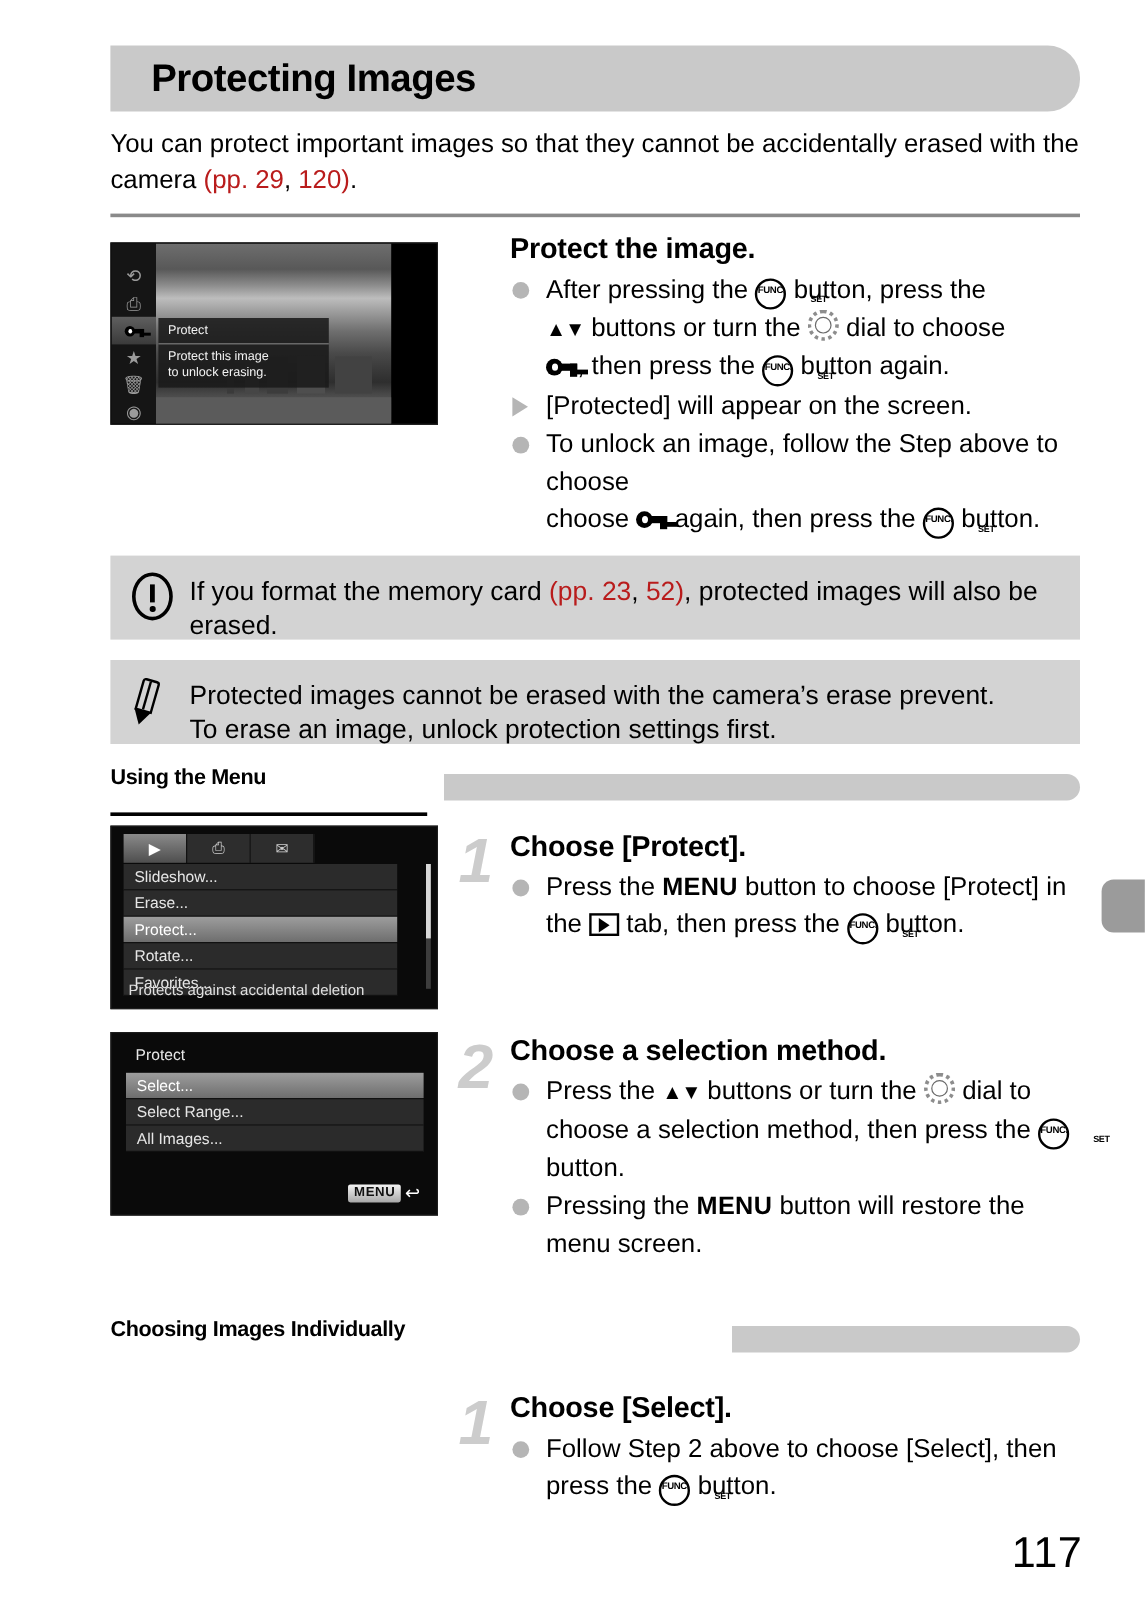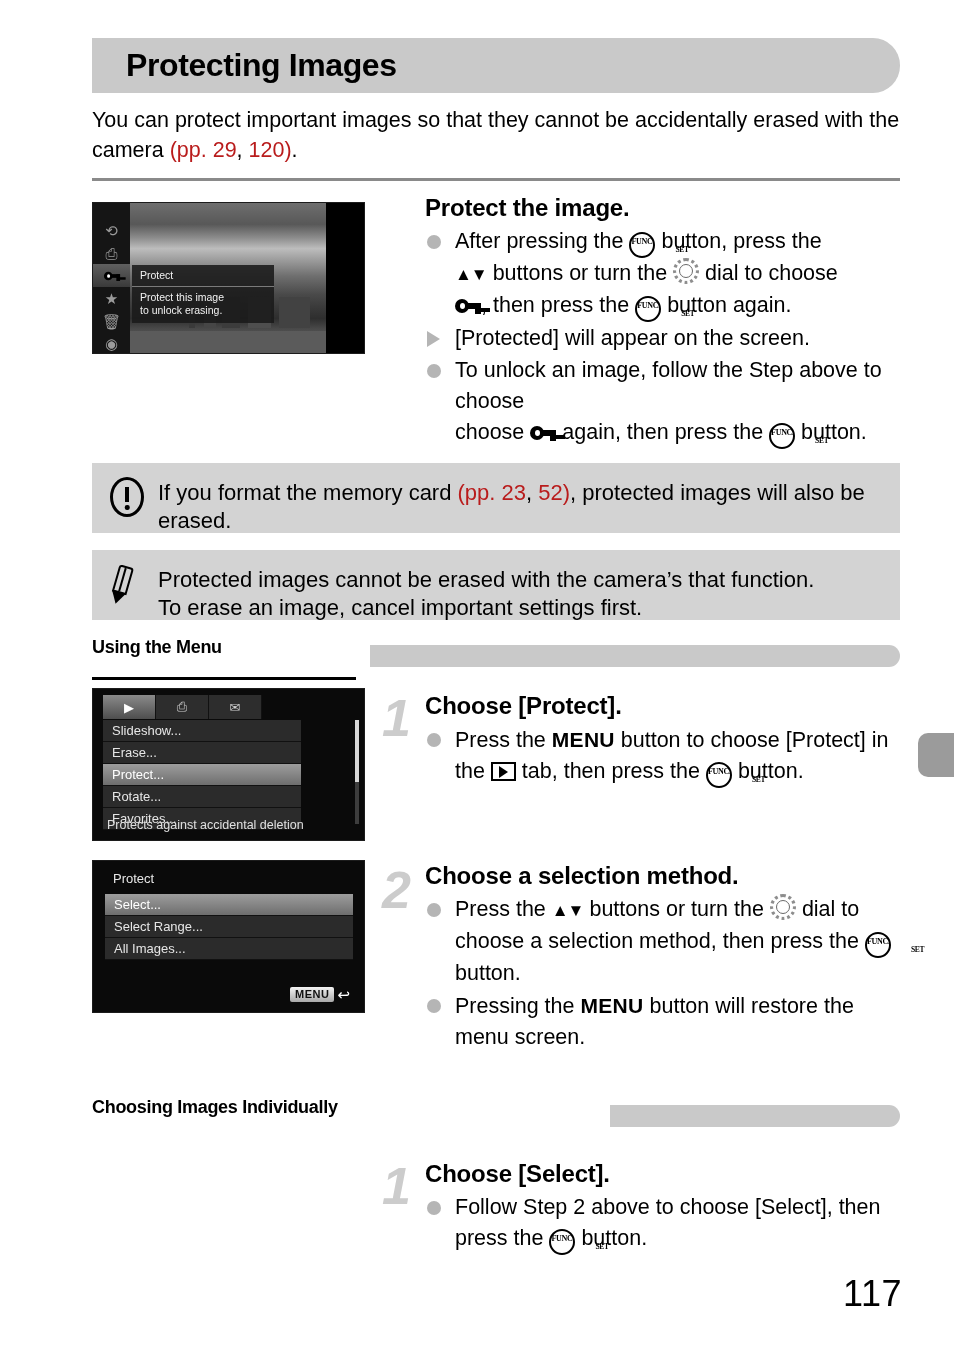--- a/index.html
+++ b/index.html
@@ -174,21 +174,21 @@
     background: #2d2d2d;
     border-right: 1px solid #111;
   }
   .menu-tabs .mtab.sel {
     background: linear-gradient(to bottom,#8a8a8a,#4e4e4e);
     color: #ffffff;
   }
   .menu-list {
     position: absolute;
     left: 10px; top: 31px;
-    width: 198px;
+    width: 228px;
   }
   .menu-list .mrow {
     height: 22px;
     line-height: 22px;
     padding-left: 9px;
     color: #e6e6e6;
     font-size: 13px;
     background: #2b2b2b;
     border-bottom: 1px solid #111;
     box-sizing: border-box;
@@ -323,21 +323,20 @@
   .ico-funcset {
     width: 26px; height: 26px;
     border: 2px solid #000;
     border-radius: 50%;
     box-sizing: border-box;
     font-size: 8px;
     font-weight: bold;
     line-height: 8px;
     padding-top: 4px;
     letter-spacing: -0.3px;
-    font-family: Liberation Serif, serif;
   }
   .ico-funcset b { display:block; font-size: 7.5px; margin-left: 44px; }
   .ico-dial {
     width: 26px; height: 26px;
     border-radius: 50%;
     border: 3px dotted #8d8d8d;
     box-sizing: border-box;
     position: relative;
   }
   .ico-dial::after {
@@ -616,22 +615,22 @@
 
   <div class="callout" style="top:550px; height:70px;">
     <div class="co-icon">
       <div class="icon-note">
           <span class="pbody"></span>
           <span class="pline"></span>
           <span class="ptip"></span>
         </div>
     </div>
     <div class="co-body">
-      <span>Protected images cannot be erased with the camera’s that function.</span><br>
-      <span>To erase an image, cancel important settings first.</span>
+      <span>Protected images cannot be erased with the camera’s erase prevent.</span><br>
+      <span>To erase an image, unlock protection settings first.</span>
     </div>
   </div>
 
   <div class="section-head" style="top:640px;">
     <div class="sh-text">Using the Menu</div>
     <div class="sh-bar" style="width:530px;"></div>
     <div class="sh-underline" style="width:264px;"></div>
   </div>
 
   <div class="lcd" id="lcd-menu">

